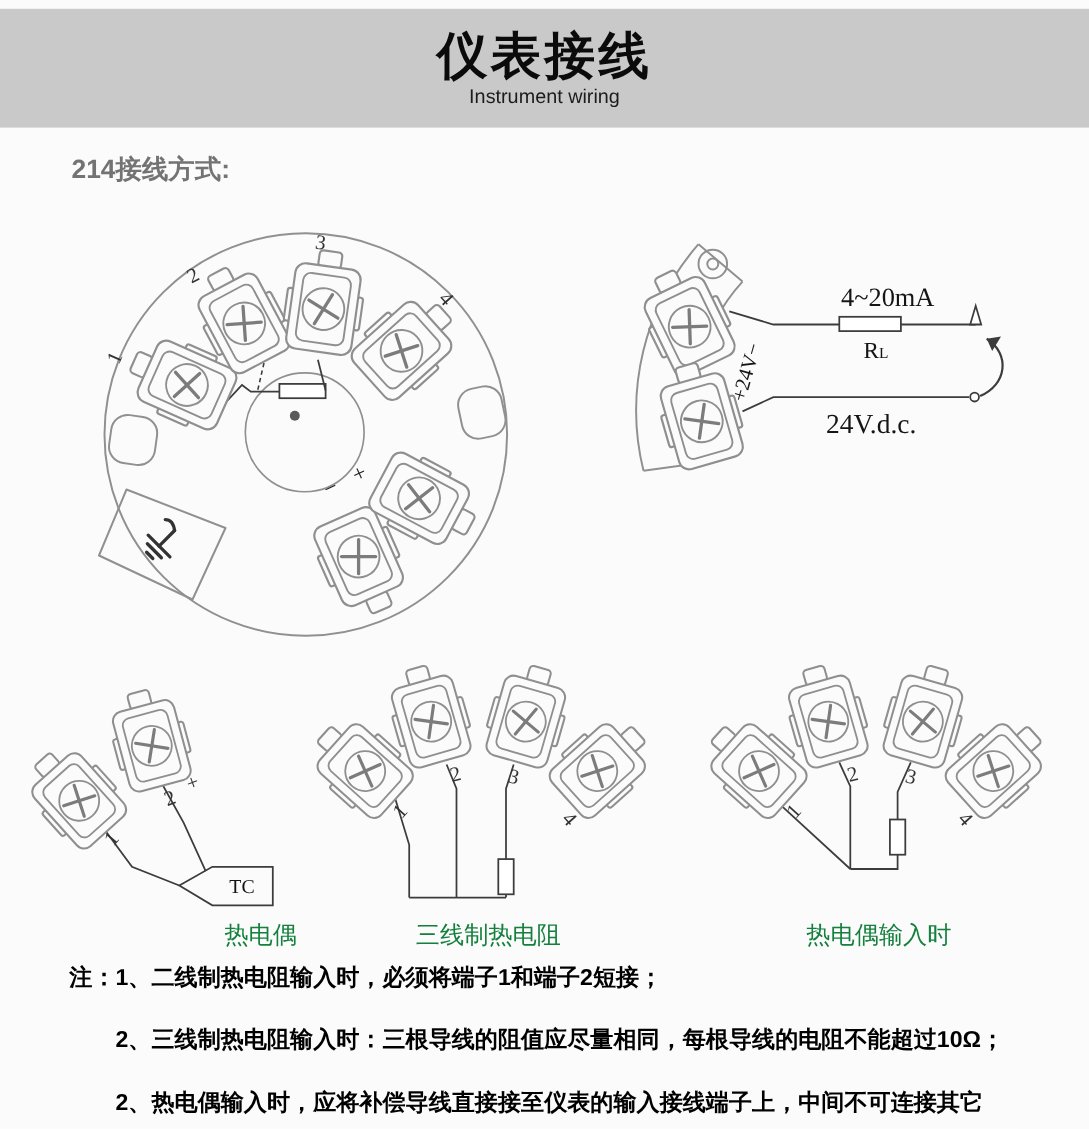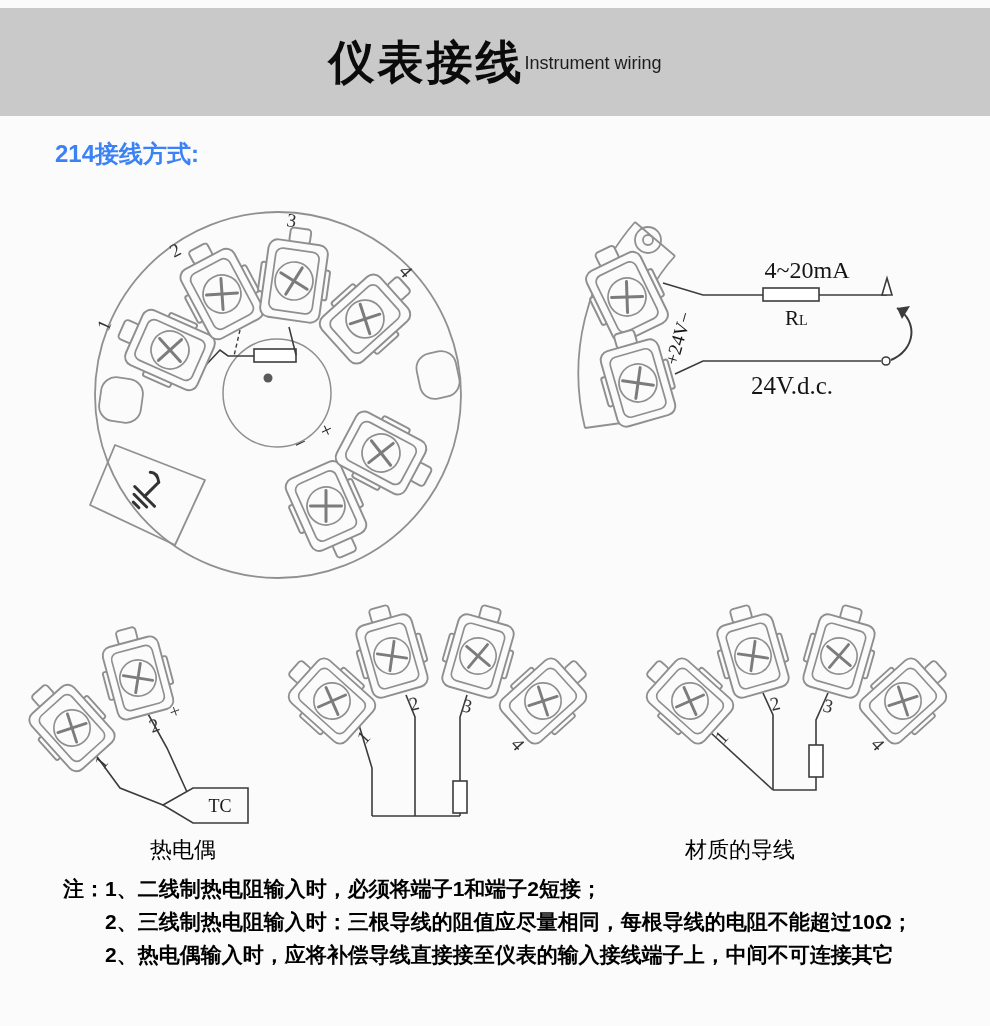--- a/index.html
+++ b/index.html
@@ -1,27 +1,27 @@
 <!DOCTYPE html>
 <html><head>
 <meta charset="utf-8">
 <style>
   html,body{margin:0;padding:0;}
   .page{position:relative;width:990px;height:1026px;background:#fbfbfb;overflow:hidden;
         font-family:"Liberation Sans","DejaVu Sans",sans-serif;color:#111;}
   .band{position:absolute;top:8px;left:0;right:0;height:108px;background:#c9c9c9;
-        display:flex;flex-direction:row;align-items:center;justify-content:center;}
+        display:flex;flex-direction:column;align-items:center;justify-content:center;}
   .band h1{margin:0;font-size:46px;font-weight:700;letter-spacing:3px;color:#0b0b0b;line-height:1.1;}
   .band .sub{font-size:18px;color:#1c1c1c;margin-top:2px;}
-  .section-title{position:absolute;left:55px;top:138px;margin:0;font-size:24px;font-weight:700;color:#3b82f6;}
+  .section-title{position:absolute;left:65px;top:138px;margin:0;font-size:24px;font-weight:700;color:#737373;}
   .abs{position:absolute;}
-  .caption{position:absolute;font-size:22px;color:#000000;text-align:left;}
+  .caption{position:absolute;font-size:22px;color:#15803d;text-align:right;}
   .notes{position:absolute;left:63px;top:872px;width:890px;font-size:21px;line-height:33px;color:#000;font-weight:bold;}
   .note-line{white-space:nowrap;}
-  .note-line.indent{padding-left:42px;}
+  .note-line.indent{padding-left:42px;margin-top:24px;}
 
   
   .tb{fill:#fbfbfb;stroke:#8f8f8f;stroke-width:1.7;}
   .tb2{fill:none;stroke:#8f8f8f;stroke-width:1.5;}
   .cross line{stroke:#7c7c7c;stroke-width:2.6;stroke-linecap:round;}
   .outline{fill:none;stroke:#909090;stroke-width:1.8;stroke-linejoin:round;}
   .wire{fill:none;stroke:#3c3c3c;stroke-width:1.6;}
   .wired{fill:none;stroke:#3c3c3c;stroke-width:1.4;stroke-dasharray:4 3;}
   .rw{fill:#ffffff;stroke:#3c3c3c;stroke-width:1.6;}
   .gnd{stroke:#333;stroke-width:3;stroke-linecap:round;fill:none;}
@@ -164,21 +164,22 @@
     <use href="#term" transform="translate(128,71) rotate(-16) scale(1.1)"></use>
     <use href="#term" transform="translate(214,71) rotate(16) scale(1.1)"></use>
     <use href="#term" transform="translate(278,116) rotate(48) scale(1.1)"></use>
     <text class="lbl" x="98" y="160" transform="rotate(-48 98 160)">1</text>
     <text class="lbl" x="147" y="126" transform="rotate(-14 147 126)">2</text>
     <text class="lbl" x="197" y="126" transform="rotate(14 197 126)">3</text>
     <text class="lbl" x="245" y="160" transform="rotate(48 245 160)">4</text>
   </svg>
 
   <div class="caption" style="left:150px;top:835px;width:120px">热电偶</div>
-  <div class="caption" style="left:685px;top:835px;width:180px">材质的导线</div>
+  <div class="caption" style="left:330px;top:835px;width:180px">三线制热电阻</div>
+  <div class="caption" style="left:685px;top:835px;width:180px">热电偶输入时</div>
 
   <div class="notes">
     <div class="note-line">注：1、二线制热电阻输入时，必须将端子1和端子2短接；</div>
     <div class="note-line indent">2、三线制热电阻输入时：三根导线的阻值应尽量相同，每根导线的电阻不能超过10Ω；</div>
     <div class="note-line indent">2、热电偶输入时，应将补偿导线直接接至仪表的输入接线端子上，中间不可连接其它</div>
   </div>
 
 </div>
 
 </body></html>

